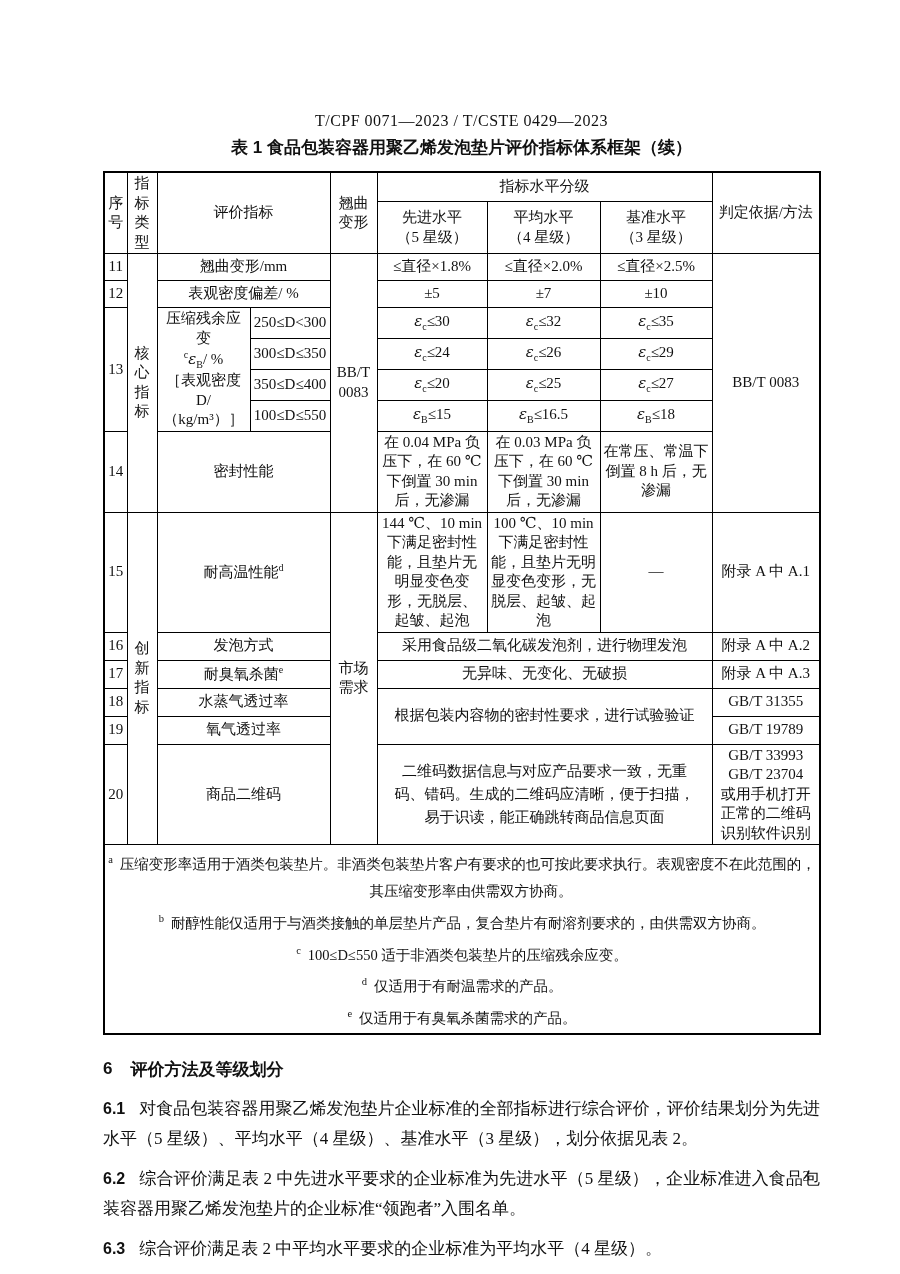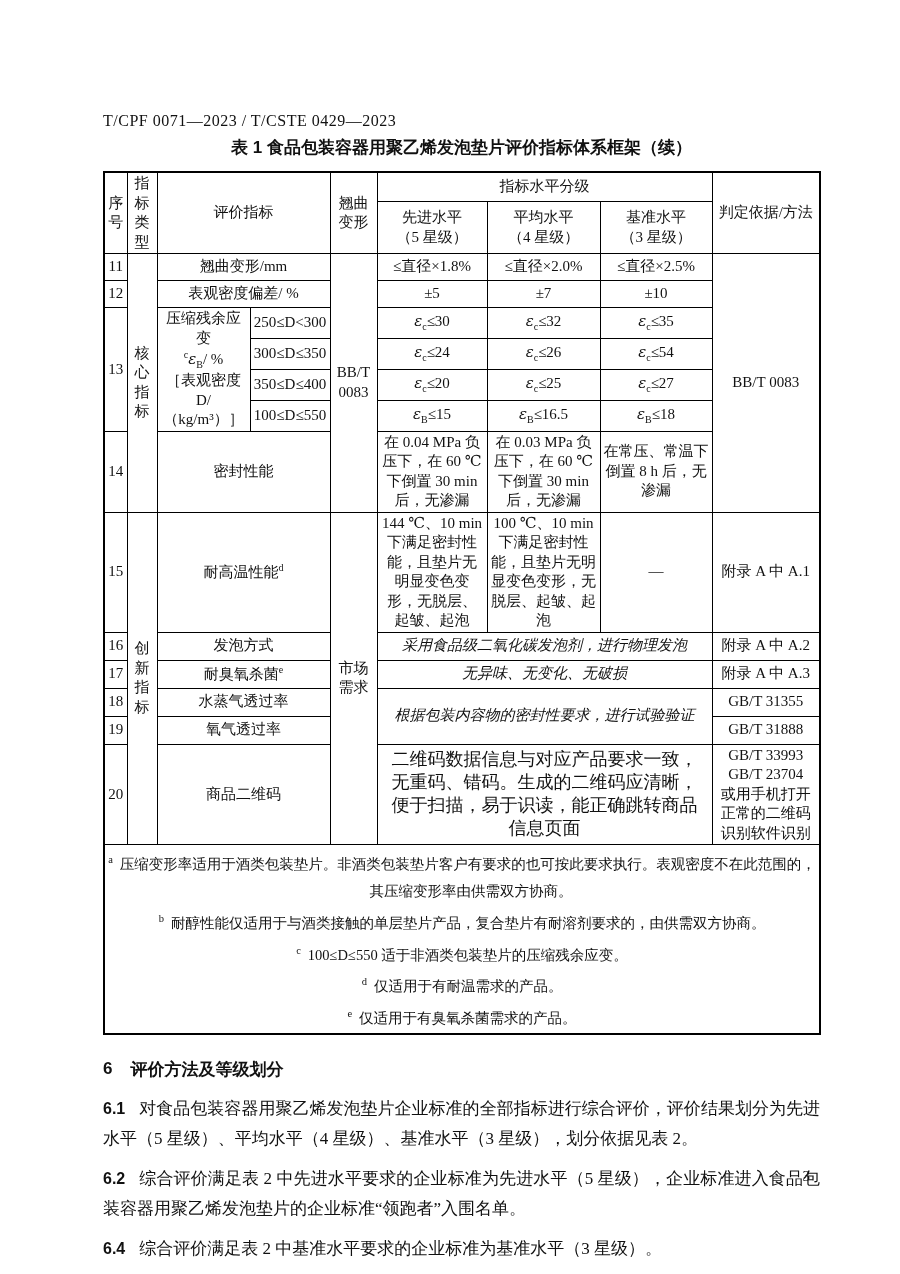--- a/index.html
+++ b/index.html
@@ -5,21 +5,21 @@
   * { box-sizing: border-box; margin: 0; padding: 0; }
   html, body { background: #ffffff; }
   body {
     width: 900px; height: 1274px;
     position: relative;
     font-family: "Liberation Serif", "DejaVu Serif", serif;
     color: #111;
   }
   .content { padding: 112px 80px 0 103px; }
 
-  .doc-header { text-align: left; font-size: 16px; letter-spacing: .5px; height: 22px; }
+  .doc-header { text-align: center; font-size: 16px; letter-spacing: .5px; height: 22px; }
 
   .table-title {
     text-align: center; font-weight: bold; font-size: 17px;
     font-family: "Liberation Sans", "DejaVu Sans", sans-serif;
     margin-top: 2px; height: 26px;
   }
 
   table.t1 {
     border-collapse: collapse; table-layout: fixed;
     width: 716px; margin-top: 9px;
@@ -34,21 +34,21 @@
   }
   tr.h1 { height: 24px; }
   tr.h2 { height: 42px; margin-top: 35px; }
   tr.r27 { height: 27px; }
   tr.r28 { height: 28px; }
   tr.r14h { height: 63px; }
   tr.r15h { height: 84px; }
   tr.r20h { height: 81px; }
   td.wrapcell { text-align: left; font-size: 13.5px; line-height: 20px; padding: 1px 2px; }
   td.basis20 { font-size: 13.5px; line-height: 16px; padding: 1px 1px; }
-  td.vtext { font-size: 15px; font-style: italic; }
+  td.vtext { font-size: 15px; }
   .ge { font-style: italic; font-family: "DejaVu Serif", serif; }
   sub { font-size: 10px; }
   sup { font-size: 10px; }
 
   td.fncell {
     text-align: left; vertical-align: top;
     padding: 6px 10px 8px 24px; height: 136px;
   }
   .fn {
     font-size: 14.5px; line-height: 27px;
@@ -138,21 +138,21 @@
         </td>
         <td>250≤D&lt;300</td>
         <td><span class="ge">ε</span><sub>c</sub><span>≤30</span></td>
         <td><span class="ge">ε</span><sub>c</sub><span>≤32</span></td>
         <td><span class="ge">ε</span><sub>c</sub><span>≤35</span></td>
       </tr>
       <tr class="r27">
         <td>300≤D≤350</td>
         <td><span class="ge">ε</span><sub>c</sub><span>≤24</span></td>
         <td><span class="ge">ε</span><sub>c</sub><span>≤26</span></td>
-        <td><span class="ge">ε</span><sub>c</sub><span>≤54</span></td>
+        <td><span class="ge">ε</span><sub>c</sub><span>≤29</span></td>
       </tr>
       <tr class="r27">
         <td>350≤D≤400</td>
         <td><span class="ge">ε</span><sub>c</sub><span>≤20</span></td>
         <td><span class="ge">ε</span><sub>c</sub><span>≤25</span></td>
         <td><span class="ge">ε</span><sub>c</sub><span>≤27</span></td>
       </tr>
       <tr class="r27">
         <td>100≤D≤550</td>
         <td><span class="ge">ε</span><sub>B</sub><span>≤15</span></td>
@@ -196,27 +196,27 @@
       <tr class="r28">
         <td>18</td>
         <td colspan="2">水蒸气透过率</td>
         <td colspan="3" rowspan="2" class="vtext">根据包装内容物的密封性要求，进行试验验证</td>
         <td>GB/T 31355</td>
       </tr>
 
       <tr class="r28">
         <td>19</td>
         <td colspan="2">氧气透过率</td>
-        <td>GB/T 31888</td>
+        <td>GB/T 19789</td>
       </tr>
 
       <tr class="r20h">
         <td>20</td>
         <td colspan="2">商品二维码</td>
-        <td colspan="3" class="wrapcell" style="font-size:18px;line-height:23px;padding:2px 11px">二维码数据信息与对应产品要求一致，无重码、错码。生成的二维码应清晰，便于扫描，易于识读，能正确跳转商品信息页面</td>
+        <td colspan="3" class="wrapcell" style="font-size:15px;line-height:23px;padding:2px 11px">二维码数据信息与对应产品要求一致，无重码、错码。生成的二维码应清晰，便于扫描，易于识读，能正确跳转商品信息页面</td>
         <td class="basis20">
           <span>GB/T 33993</span><br>
           <span>GB/T 23704</span><br>
           <span>或用手机打开正常的二维码识别软件识别</span>
         </td>
       </tr>
 
       <tr>
         <td colspan="9" class="fncell">
           <div class="fn"><sup>a</sup><span>压缩变形率适用于酒类包装垫片。非酒类包装垫片客户有要求的也可按此要求执行。表观密度不在此范围的，其压缩变形率由供需双方协商。</span></div>
@@ -229,18 +229,19 @@
     </tbody>
   </table>
 
   <div class="section6">
     <div class="sec-heading">
       <span class="num">6</span>
       <span>评价方法及等级划分</span>
     </div>
     <p class="para"><span class="num">6.1</span><span>对食品包装容器用聚乙烯发泡垫片企业标准的全部指标进行综合评价，评价结果划分为先进水平（5 星级）、平均水平（4 星级）、基准水平（3 星级），划分依据见表 2。</span></p>
     <p class="para"><span class="num">6.2</span><span>综合评价满足表 2 中先进水平要求的企业标准为先进水平（5 星级），企业标准进入食品包装容器用聚乙烯发泡垫片的企业标准“领跑者”入围名单。</span></p>
+    <p class="para"><span class="num">6.3</span><span>综合评价满足表 2 中平均水平要求的企业标准为平均水平（4 星级）。</span></p>
     <p class="para"><span class="num">6.4</span><span>综合评价满足表 2 中基准水平要求的企业标准为基准水平（3 星级）。</span></p>
   </div>
 
 </div>
 
 <div class="page-number">3</div>
 
 </body></html>

